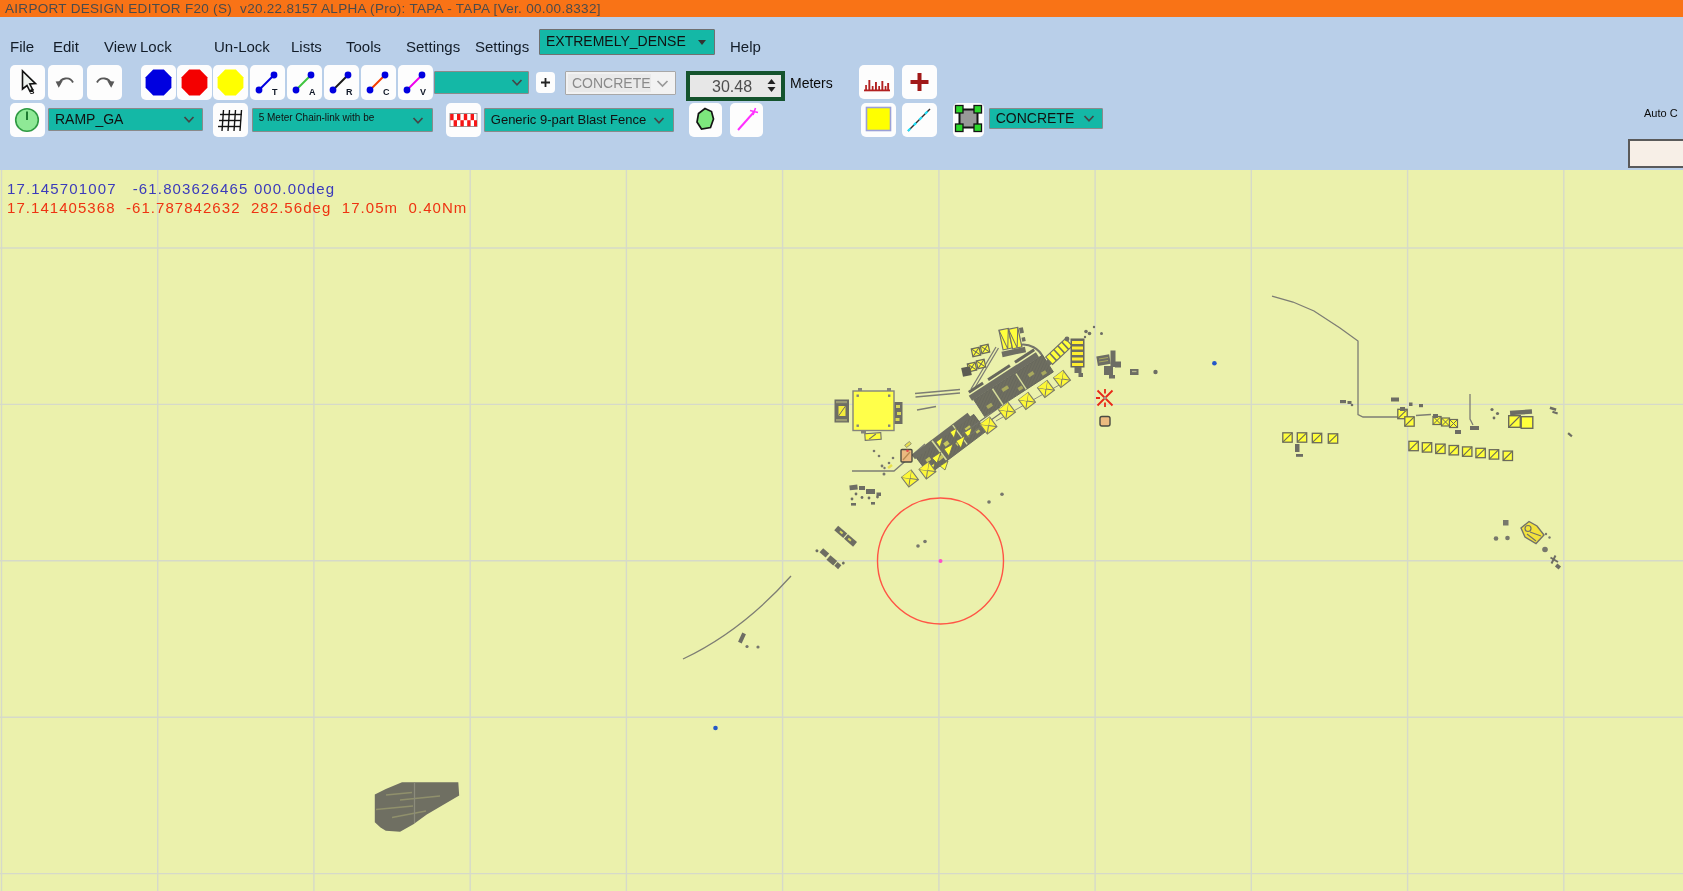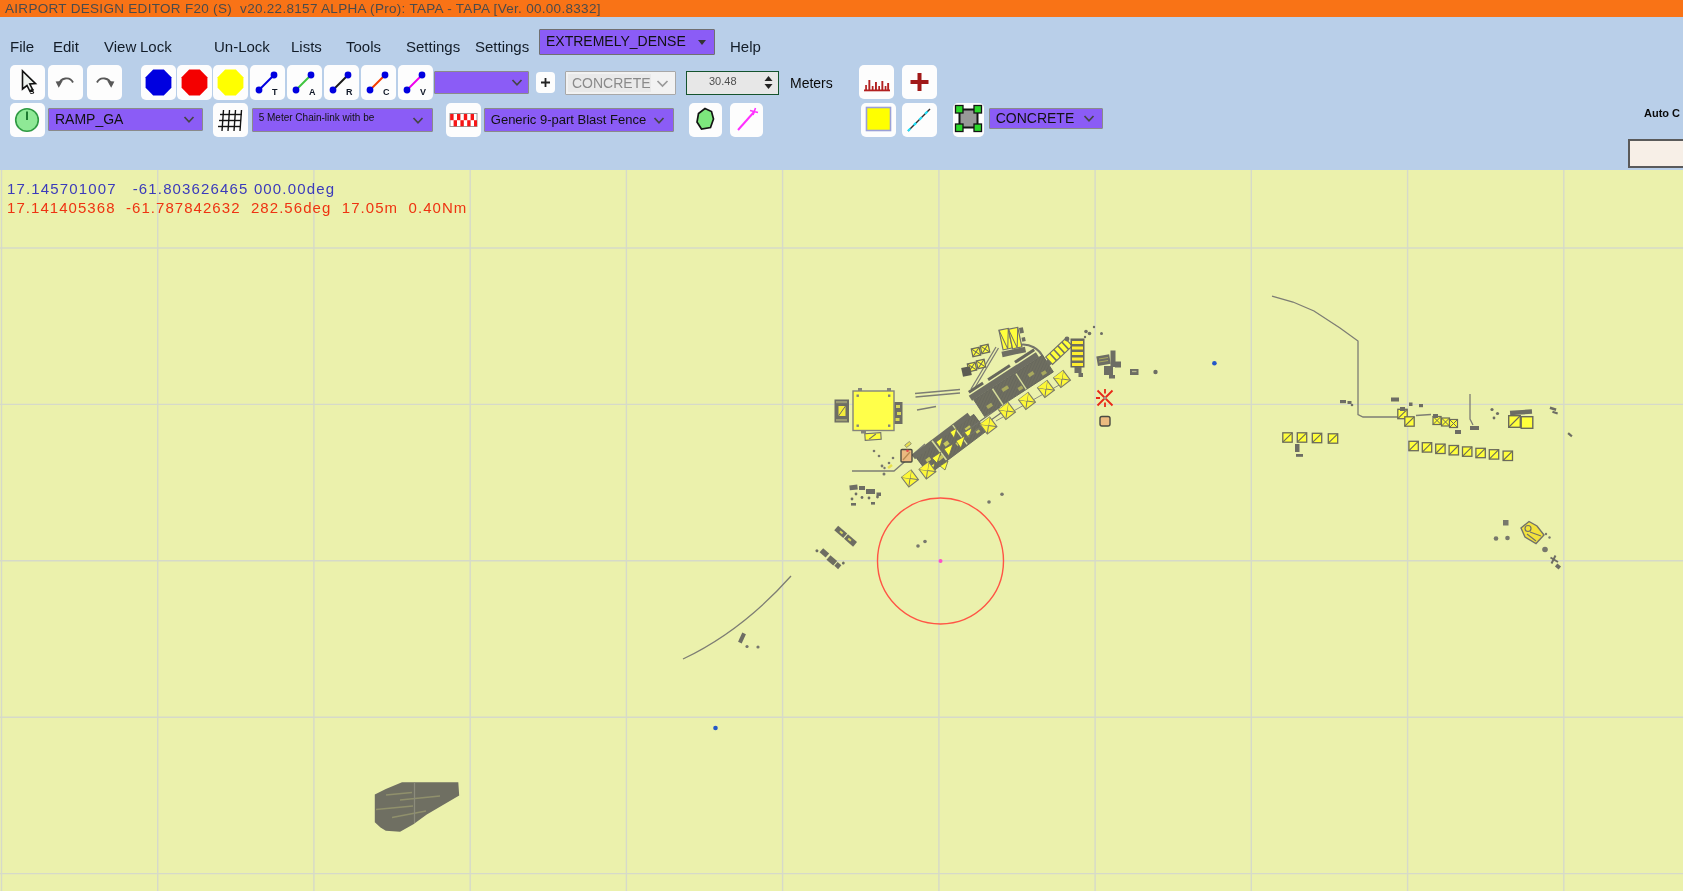--- a/index.html
+++ b/index.html
@@ -1,21 +1,21 @@
 <!DOCTYPE html>
 <html><head>
 <meta charset="utf-8">
 <style>
 html,body{margin:0;padding:0;width:1683px;height:891px;overflow:hidden;background:#ebf1ac;font-family:"Liberation Sans",sans-serif;}
 #titlebar{position:absolute;top:0;left:0;width:1683px;height:17px;background:#f97316;color:#4b4b4b;font-size:13.5px;letter-spacing:0.3px;line-height:17px;white-space:pre;}
 #header{position:absolute;top:17px;left:0;width:1683px;height:153px;background:#b9cfe9;}
 .mi{position:absolute;top:13px;height:18px;font-size:15px;color:#121c28;margin-top:8px;}
 .b1{position:absolute;top:48px;width:35px;height:35px;background:#fdfdfd;border-radius:5px;}
 .b2{position:absolute;top:86px;width:35px;height:34px;background:#fdfdfd;border-radius:5px;}
-.combo{position:absolute;background:#8b5cf6;border:1px solid #919191;border-radius:1px;font-size:14px;color:#111;}
+.combo{position:absolute;background:#14b8a6;border:1px solid #919191;border-radius:1px;font-size:14px;color:#111;}
 .combo .tx{position:absolute;left:6px;top:2px;white-space:nowrap;}
 .chev{position:absolute;top:7px;}
 svg{display:block;}
 </style>
 </head>
 <body>
 <svg id="map" width="1683" height="891" viewBox="0 0 1683 891" style="position:absolute;top:0;left:0">
 <rect x="0" y="169.5" width="1683" height="721.5" fill="#ebf1ac"></rect>
 <g id="grid" stroke="#d6dac9" stroke-width="1.4">
 <line x1="1.5" y1="169.5" x2="1.5" y2="891"></line>
@@ -439,21 +439,21 @@
         <path d="M9.5 6 L9.5 15 M5 10.5 L14 10.5" stroke="#222" stroke-width="1.8"></path>
       </svg>
     </div>
 <div class="combo" style="left:565px;top:54px;width:109px;height:22px;background:#f2f2f2;border-color:#a8a8a8">
       <div style="position:absolute;left:2px;top:2px;right:24px;bottom:2px;background:#e9e9e9"></div>
       <span class="tx" style="color:#8a8a8a;top:2.5px">CONCRETE</span>
       <svg class="chev" style="right:6px;top:8px" width="13" height="8">
         <path d="M1.5 1 L6.5 6 L11.5 1" stroke="#9a9a9a" fill="none" stroke-width="1.7"></path>
       </svg>
     </div>
-<div style="position:absolute;left:686px;top:54px;width:91px;height:22px;background:#e7e7e7;border:1px solid #14532d;font-size:11px;color:#4f4f4f">
+<div style="position:absolute;left:686px;top:54px;width:91px;height:22px;background:#e7e7e7;border:4px solid #14532d;font-size:16px;color:#4f4f4f">
       <span style="position:absolute;left:22px;top:3px">30.48</span>
 <svg style="position:absolute;right:3px;top:2px" width="13" height="17">
         <path d="M6.5 2 L10.5 7 L2.5 7 Z" fill="#222"></path>
         <path d="M6.5 15 L10.5 10 L2.5 10 Z" fill="#222"></path>
       </svg>
     </div>
 <div style="position:absolute;left:790px;top:58px;font-size:14px;color:#0a0a0a">Meters</div>
 <div class="b1" style="left:859px;top:47.5px;height:34px">
       <svg width="35" height="35">
         <g fill="#b22020">
@@ -561,15 +561,15 @@
           <rect x="21" y="21" width="7.5" height="7.5"></rect>
         </g>
       </svg>
     </div>
 <div class="combo" style="left:988.7px;top:90.7px;width:112px;height:19px;border-color:#8a8a8a">
       <span class="tx" style="top:1px">CONCRETE</span>
       <svg class="chev" style="right:7px;top:6px" width="12" height="8">
         <path d="M1.5 1 L6 5.8 L10.5 1" stroke="#454545" fill="none" stroke-width="1.7"></path>
       </svg>
     </div>
-<div style="position:absolute;left:1644px;top:90px;font-size:11px;font-weight:bold;color:#0a0a0a">Auto C</div>
+<div style="position:absolute;left:1644px;top:90px;font-size:11px;font-weight:normal;color:#0a0a0a">Auto C</div>
 <div style="position:absolute;left:1628px;top:122px;width:60px;height:25px;background:#f7efe7;border:2px solid #5a5a5a"></div>
 </div>
 
 </body></html>

